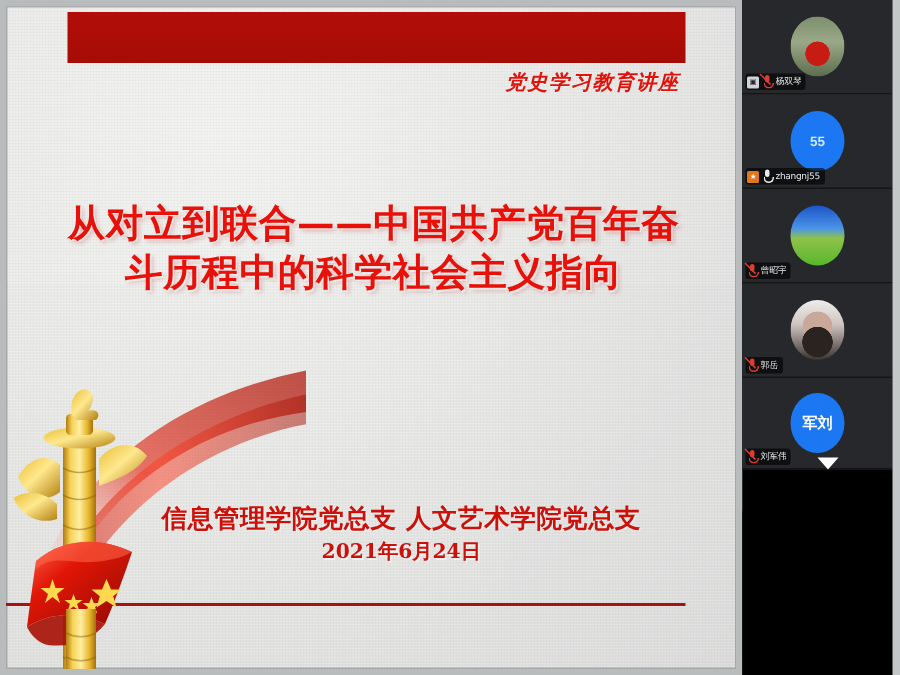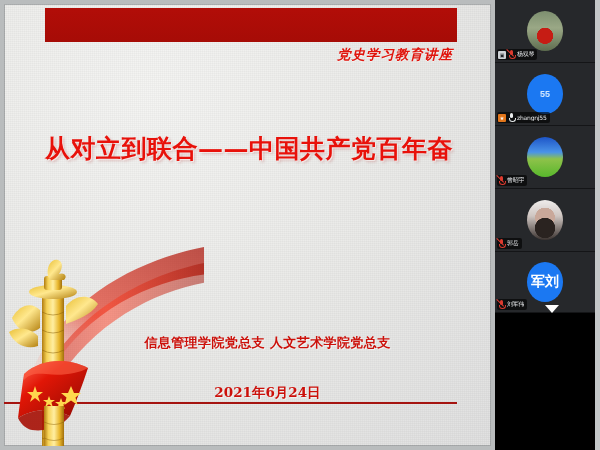--- a/index.html
+++ b/index.html
@@ -89,38 +89,37 @@
     text-shadow:1px 1px 0 rgba(255,255,255,.5);
     white-space:nowrap;
   }
 
   
   .orgs{
     position:absolute;
     left:60px;right:20px;top:330px;
     text-align:center;
     font-family:"DejaVu Serif","Liberation Serif",serif;
-    font-size:13px;
+    font-size:17px;
     font-weight:bold;
     color:#cc100a;
     letter-spacing:.4px;
     text-shadow:1px 1px 0 rgba(255,255,255,.5);
     white-space:nowrap;
   }
   .date{
     position:absolute;
     left:60px;right:20px;top:355px;
     text-align:center;
     font-family:"DejaVu Serif","Liberation Serif",serif;
     font-size:13.5px;
     font-weight:bold;
     color:#cc100a;
     text-shadow:1px 1px 0 rgba(255,255,255,.5);
     white-space:nowrap;
-    margin-top:25px;
   }
 
   
   .rule{
     position:absolute;
     left:0;top:398px;
     width:453px;height:2px;
     background:#a51410;
   }
 
@@ -148,21 +147,21 @@
   .avatar{
     position:absolute;left:50%;top:50%;
     transform:translate(-50%,-50%);
     width:36px;height:40px;
     border-radius:50%;
     overflow:hidden;
     display:flex;align-items:center;justify-content:center;
   }
   .avatar.blue{background:#1b78f2;}
   .avatar.ini{
-    color:#fff;font-size:14px;font-weight:bold;
+    color:#fff;font-size:10px;font-weight:bold;
     font-family:Liberation Serif, serif;
   }
   .avatar.num{color:#cfe6ff;font-size:9px;font-weight:bold;}
   .avatar.landscape{
     background:linear-gradient(180deg,#1d55c8 0%,#4a93e8 38%,#8ec24a 55%,#58b82c 100%);
   }
   .avatar.photo1{
     background:
       radial-gradient(circle at 50% 62%, #c61c14 0 26%, rgba(198,28,20,0) 27%),
       linear-gradient(180deg,#7d8f6f 0%,#9aa886 42%,#5e6d4f 100%);
@@ -237,20 +236,21 @@
   <div class="share-area">
     <div class="slide">
       <div class="slide-inner">
 
         <div class="red-banner"></div>
 
         <div class="header-note">党史学习教育讲座</div>
 
         <div class="title-block">
           <div class="title-line">从对立到联合——中国共产党百年奋</div>
+          <div class="title-line">斗历程中的科学社会主义指向</div>
         </div>
 
 
         <div class="orgs">信息管理学院党总支  人文艺术学院党总支</div>
 
         <div class="date">2021年6月24日</div>
 
         <div class="rule"></div>
 
         <svg class="decor" viewBox="0 0 200 200">

